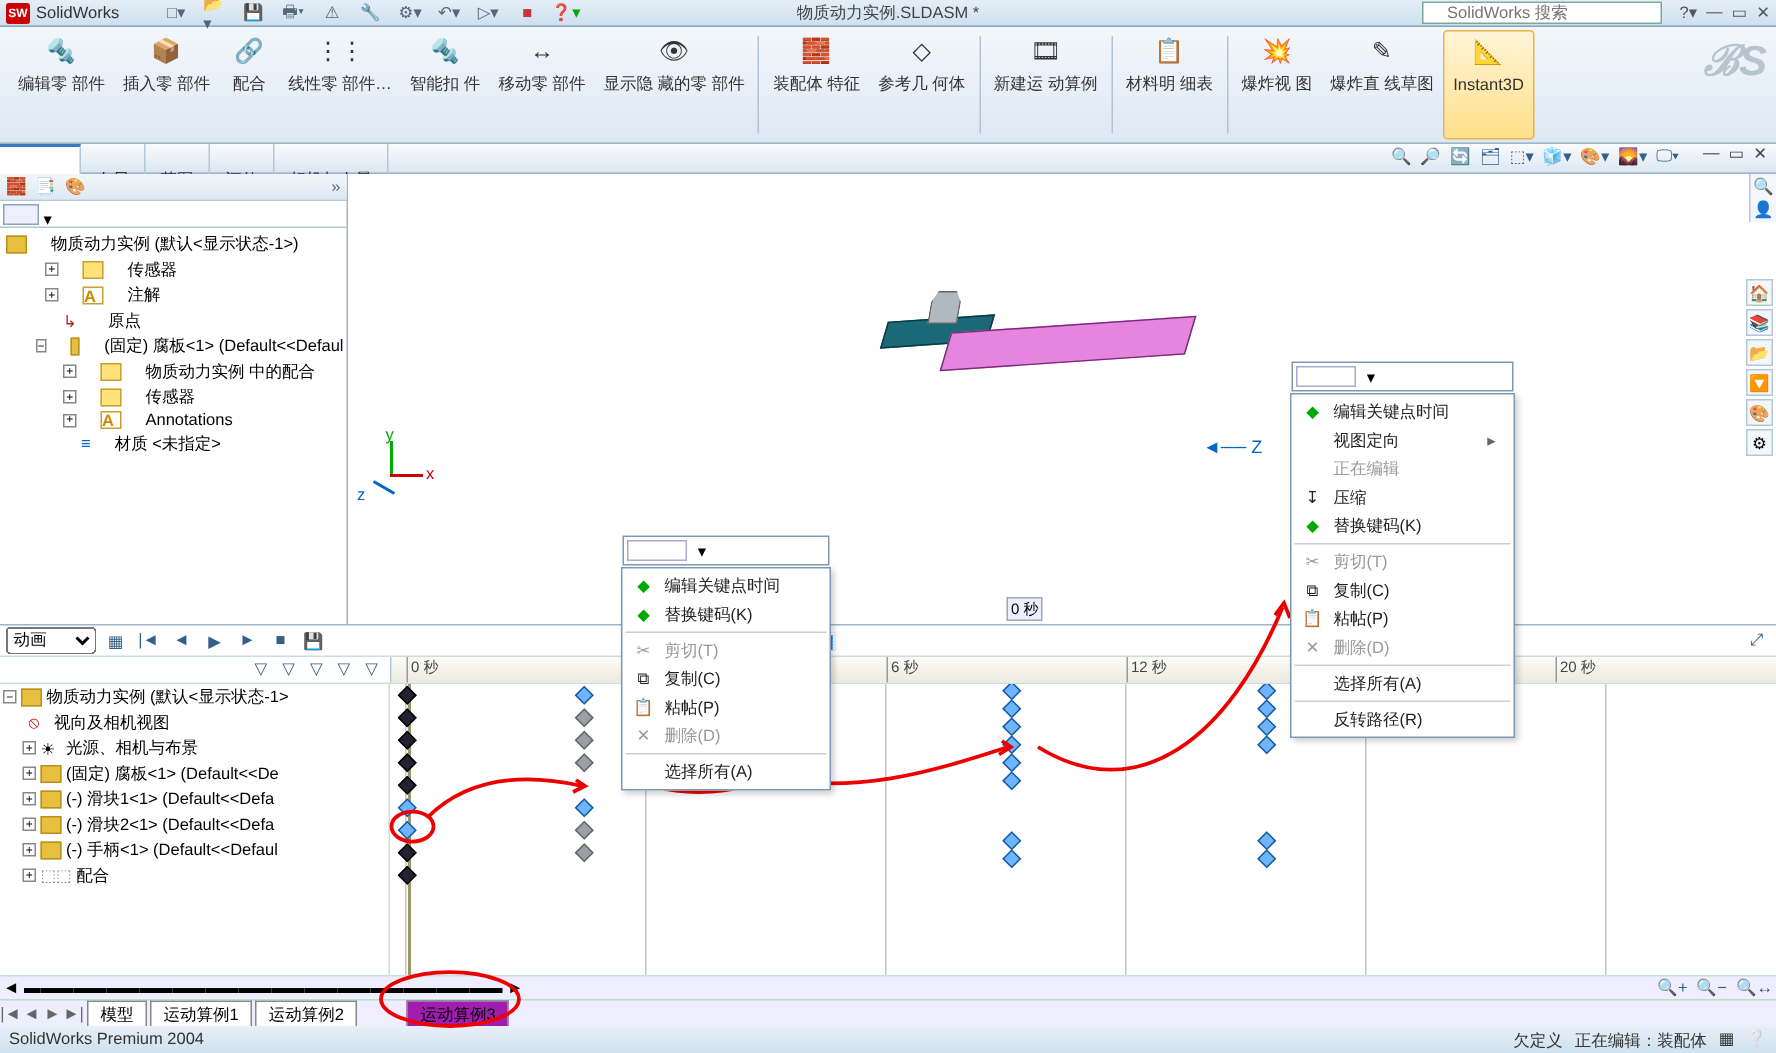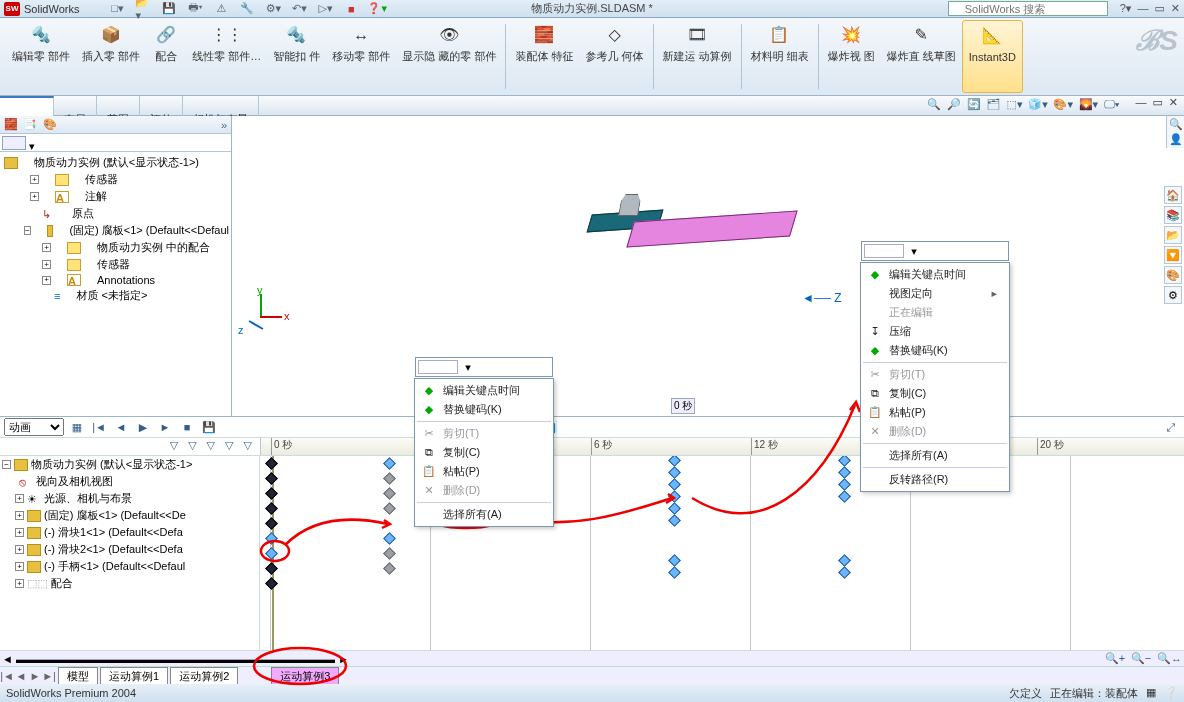--- a/index.html
+++ b/index.html
@@ -96,21 +96,21 @@
 .key.gy{ background:#9aa0a6; border:1px solid #666;}
 .playhead{position:absolute; top:-18px; bottom:0; width:0; border-left:2px solid #996;}
 .playhead:before{content:""; position:absolute; top:0; left:-5px; border:5px solid transparent; border-top-color:#cca;}
 
 .motion-scroll{ height:16px; background:#eef; border-top:1px solid #cdd; display:flex; align-items:center; padding:0 2px; gap:6px;}
 .motion-scroll .zoom{ margin-left:auto; display:flex; gap:6px; color:#355f88;}
 .motion-tabs{ height:18px; background:#eef; display:flex; align-items:center; border-top:1px solid #bdc;}
 .motion-tabs .nav{ display:flex;}
 .motion-tabs .nav span{ width:14px; text-align:center; color:#666;}
 .motion-tabs .bt{ padding:1px 8px; border:1px solid #888; border-bottom:none; background:#fff; margin-left:2px; font-size:11px;}
-.motion-tabs .bt.act{ background:#f0abfc;margin-left:33px;}
+.motion-tabs .bt.act{ background:#a21caf;margin-left:33px;}
 
 .statusbar{ position:absolute; left:0; right:0; bottom:0; height:18px; background:linear-gradient(#e8f0f8,#cfe0ef); display:flex; align-items:center; padding:0 6px; font-size:11px; color:#333;}
 .statusbar .r{ margin-left:auto; display:flex; gap:8px;}
 
 
 .ctx{ position:absolute; background:#fff; border:1px solid #7e98b2; box-shadow:2px 2px 4px rgba(0,0,0,0.2); padding:2px; z-index:50;}
 .ctx .row{ display:flex; align-items:center; gap:6px; padding:2px 10px 2px 4px; color:#222;}
 .ctx .row.dis{ color:#999;}
 .ctx .row .cic{ width:16px; display:flex; justify-content:center;}
 .ctx .sep{ height:1px; background:#ccd; margin:2px 0;}

